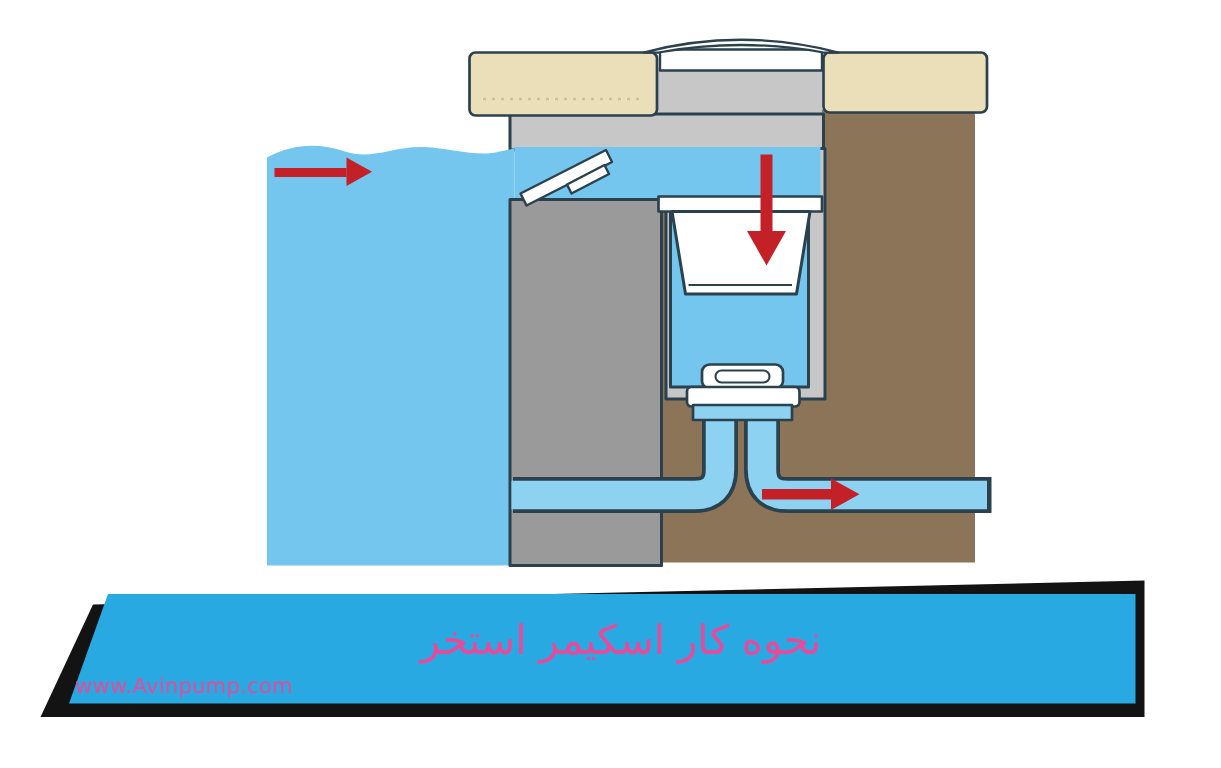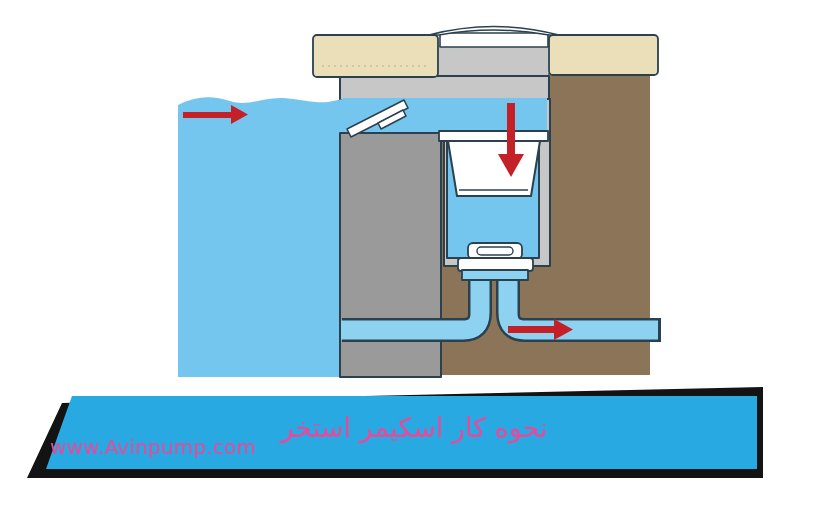--- a/index.html
+++ b/index.html
@@ -11,22 +11,22 @@
     font-family:"DejaVu Sans", sans-serif;
   }
   #diagram-svg{position:absolute;left:0;top:0;}
   .txt{position:absolute;color:#ec4899;white-space:nowrap;}
   #banner-title{
     left:234px;top:408px;width:360px;
     text-align:center;direction:rtl;
     font-size:27px;line-height:40px;
   }
   #watermark{
-    left:50px;top:436px;
-    font-size:20px;line-height:22px;
+    left:50px;top:447px;
+    font-size:14px;line-height:22px;
     letter-spacing:0.2px;
   }
 </style>
 </head>
 <body>
 
 <div id="stage">
 
   <svg id="diagram-svg" width="814" height="512" viewBox="0 0 814 512">
 

